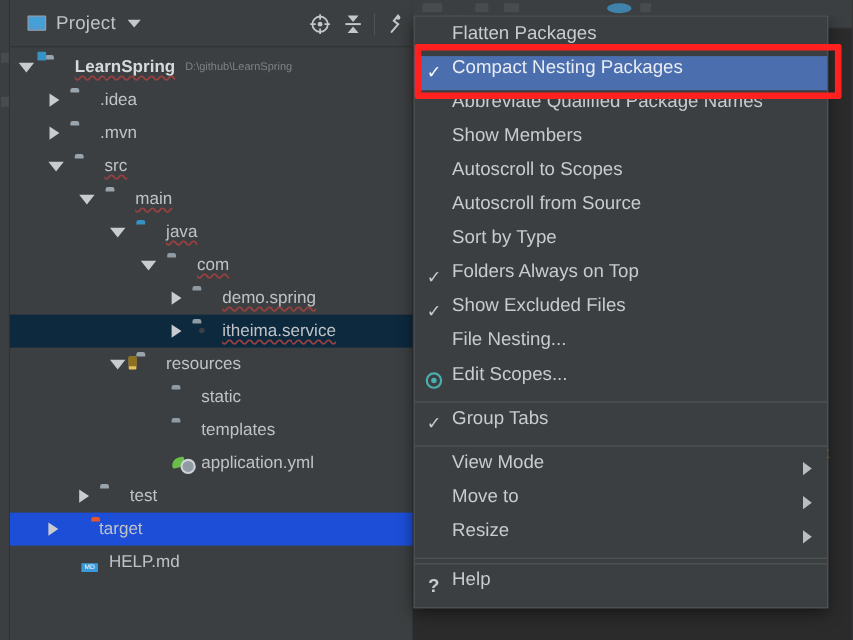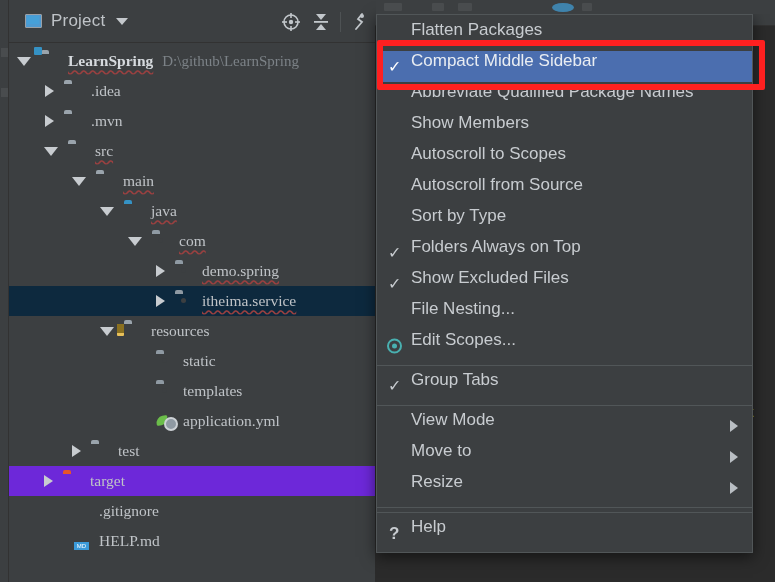--- a/index.html
+++ b/index.html
@@ -73,21 +73,21 @@
   
   .tree { position: relative; padding-top: 3px; font-size: 15.5px; }
   .row {
     position: relative;
     height: 30px;
     display: flex; align-items: center;
     color: #bfc3c7;
     white-space: nowrap;
   }
   .row.sel { background: #0d293e; }
-  .row.ctx { background: #6d28d9; }
+  .row.ctx { background: #1d4ed8; text-align: right; }
   .arrow {
     width: 0; height: 0; flex: 0 0 auto;
     border-top: 6px solid transparent;
     border-bottom: 6px solid transparent;
     border-left: 9px solid #c8ccd0;
   }
   .arrow.open {
     border-left: 7px solid transparent;
     border-right: 7px solid transparent;
     border-top: 9px solid #c8ccd0;
@@ -122,23 +122,23 @@
                    border-radius: 9px 2px 9px 2px; transform: rotate(-12deg); }
   .f-yml::after { content:""; position:absolute; left:8px; top:4px; width:10px; height:10px; border:2px solid #cdd2d6; border-radius:50%; background:#8f9aa3; }
   .f-git { width:14px; height:17px; background:#b9c0c6; border-radius:1px; position:relative; margin-left:2px;
            box-shadow: inset 0 0 0 1px #7d858c; }
   .f-git::after { content:""; position:absolute; left:2px; top:4px; right:3px; height:9px;
                   background: repeating-linear-gradient(to bottom, #6d757c 0 1px, transparent 1px 3px); }
   .f-md { width:15px; height:17px; background:#c3c9ce; border-radius:1px; position:relative; margin-left:2px; }
   .f-md::after { content:"MD"; position:absolute; left:0; bottom:0; width:15px; height:8px; background:#3b9ad9;
                  color:#fff; font-size:6px; line-height:8px; text-align:center; font-family:"Liberation Sans",sans-serif; }
 
-  .lbl { color: #bfc3c7; font-family: Liberation Serif, serif; }
+  .lbl { color: #bfc3c7; }
   .lbl.bold { font-weight: bold; color: #d6dade; }
-  .lbl.path { color: #7c8287; margin-left: 9px; font-size: 15px; }
+  .lbl.path { color: #7c8287; margin-left: 9px; font-size: 10px; }
   .wavy { text-decoration: underline; text-decoration-style: wavy; text-decoration-color: #9a4040; text-underline-offset: 3px; }
 
   
   .editor {
     position: absolute; left: 375px; top: 0;
     width: 400px; height: 582px;
     background: #2b2b2b;
   }
   .ed-tabs {
     position: absolute; left: 0; top: 0; width: 400px; height: 26px;
@@ -386,25 +386,20 @@
         <span class="ico"><span class="f-plain"></span></span>
         <span class="lbl">test</span>
       </div>
 
       <div class="row ctx" style="padding-left:35px">
         <span class="arrow"></span>
         <span class="ico"><span class="f-target"></span></span>
         <span class="lbl">target</span>
       </div>
 
-      <div class="row" style="padding-left:44px">
-        <span class="arrow none"></span>
-        <span class="ico"><span class="f-git"></span></span>
-        <span class="lbl">.gitignore</span>
-      </div>
 
       <div class="row" style="padding-left:44px">
         <span class="arrow none"></span>
         <span class="ico"><span class="f-md"></span></span>
         <span class="lbl">HELP.md</span>
       </div>
 
     </div>
   </div>
 
@@ -417,21 +412,21 @@
   </div>
 
   <div class="ctxmenu">
 
     <div class="mi">
       <span>Flatten Packages</span>
     </div>
 
     <div class="mi hl">
       <span class="check">✓</span>
-      <span>Compact Middle Sidebar</span>
+      <span>Compact Nesting Packages</span>
     </div>
 
     <div class="mi">
       <span>Abbreviate Qualified Package Names</span>
     </div>
 
     <div class="mi">
       <span>Show Members</span>
     </div>
 

